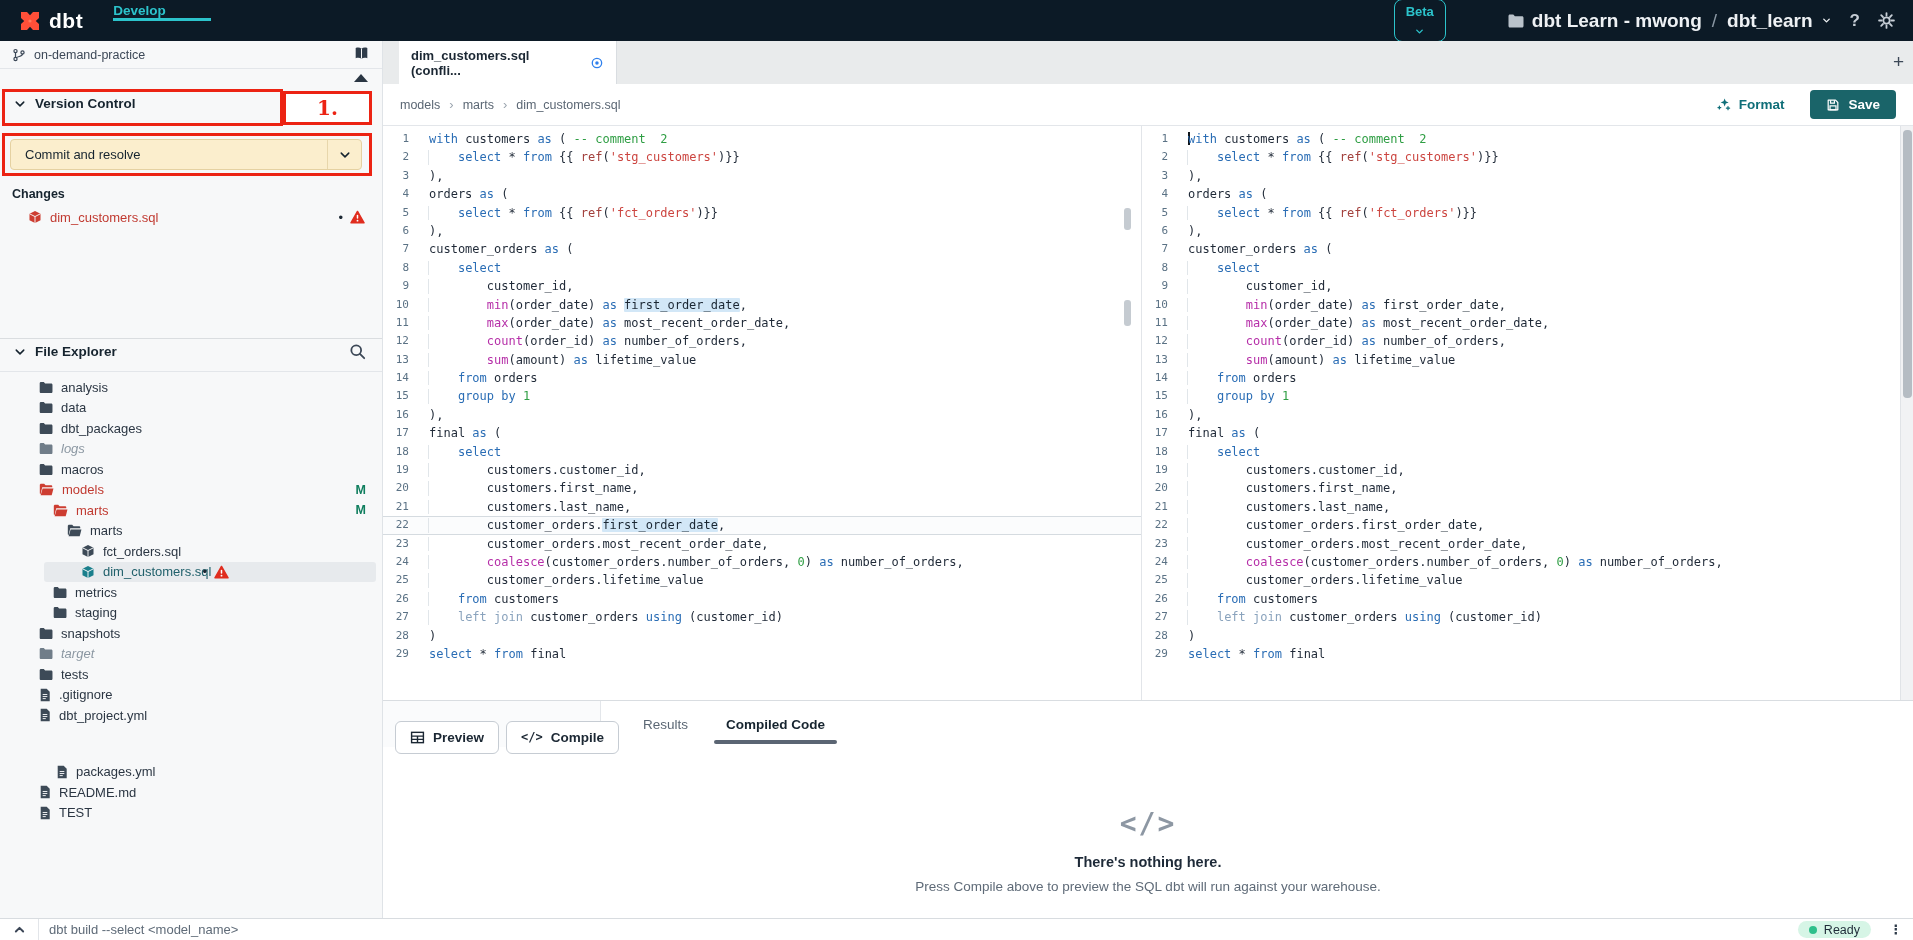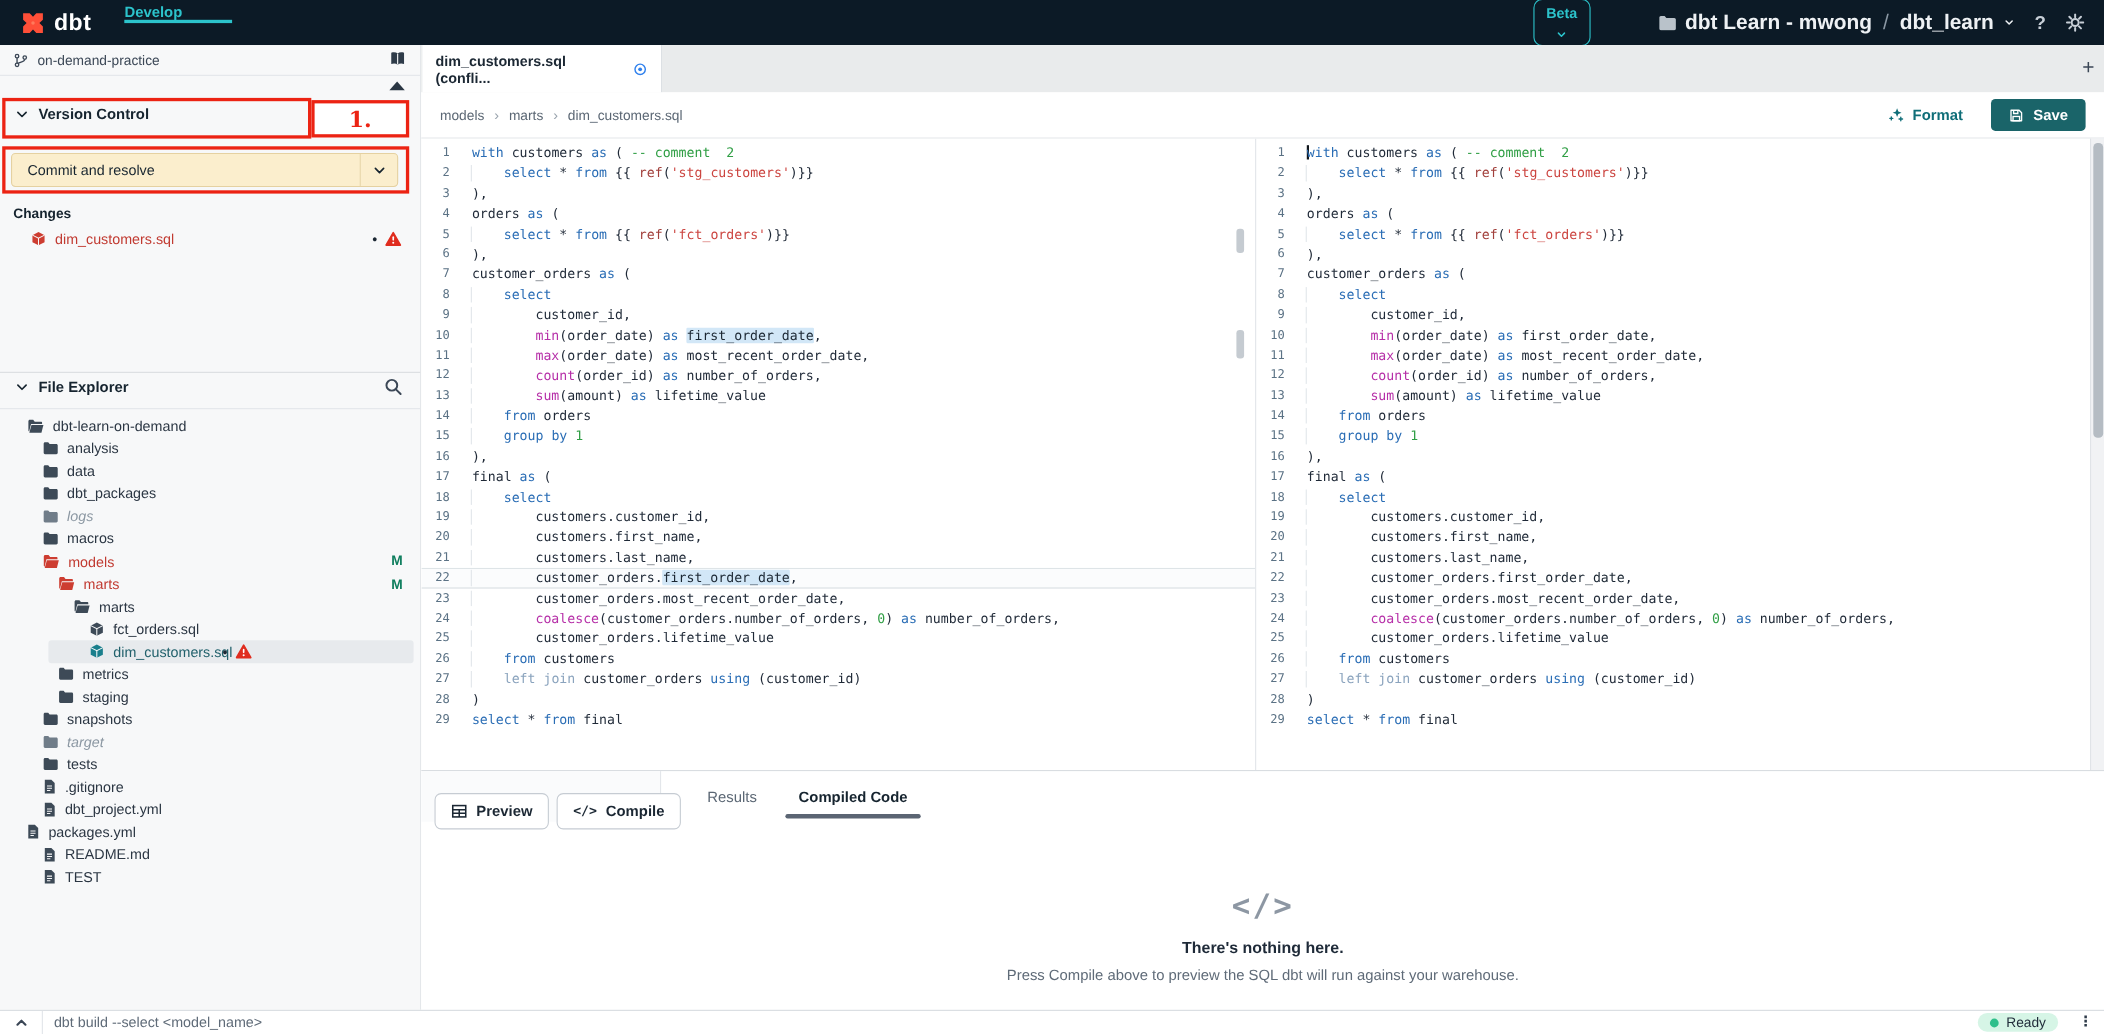--- a/index.html
+++ b/index.html
@@ -75,21 +75,21 @@
   
   .anno { position:absolute; border:3px solid #ec2313; pointer-events:none; z-index:40; }
   .anno-vc    { left:2px;  top:89px;  width:281px; height:37px; }
   .anno-step  { left:283px; top:91px; width:89px;  height:34px; background:#fff; z-index:41;
                 display:flex; align-items:center; justify-content:center;
                 font-family:"DejaVu Serif",serif; font-weight:bold; font-size:20px; color:#ec2313; }
   .anno-commit{ left:2px;  top:133px; width:370px; height:43px; }
 
   
   .tabstrip { position:absolute; left:0; top:0; right:0; height:43px; background:#e9ebec; }
-  .tab { position:absolute; left:1px; top:0; width:218px; height:43px; background:#fff;
+  .tab { position:absolute; left:16px; top:0; width:218px; height:43px; background:#fff;
          border-right:1px solid #d9dde1; display:flex; align-items:center; gap:8px; padding:0 12px;
          font-size:13px; font-weight:bold; color:#1b2733; cursor:pointer; }
   .newtab { position:absolute; right:9px; top:11px; font-size:19px; color:#3c4857; cursor:pointer; line-height:1; }
 
   
   .crumbrow { position:absolute; left:0; top:43px; right:0; height:42px; background:#fff;
               border-bottom:1px solid #e3e6ea; display:flex; align-items:center; padding:0 17px; }
   .crumbs { display:flex; align-items:center; gap:9px; font-size:12.5px; color:#5b6774; }
   .crumbs .csep { color:#9aa4ae; font-size:13px; }
   .crumb-actions { margin-left:auto; display:flex; align-items:center; gap:26px; }
@@ -271,29 +271,20 @@
     </div>
     <span class="fe-search">
       <svg width="17" height="17" viewBox="0 0 16 16">
           <circle cx="6.8" cy="6.8" r="4.6" fill="none" stroke="currentColor" stroke-width="1.7"></circle>
           <path d="M10.3 10.3 14.3 14.3" stroke="currentColor" stroke-width="1.7" stroke-linecap="round"></path>
         </svg>
     </span>
     <div class="fe-divider2"></div>
 
     <div class="tree" id="file-tree">
-        <div class="tree-row" style="padding-left: 25px;">
-          <span class="ticon">
-            <svg width="15" height="13" viewBox="0 0 16 14">
-              <path d="M.8 2.2C.8 1.4 1.4.7 2.2.7h3.3L7 2.5h6.2c.6 0 1 .4 1 1v1.2H3.4L1.6 12C1.1 12 .8 11.4.8 10.8z" fill="currentColor"></path>
-              <path d="M3.8 5.8h11.7L13.6 13.3H1.7z" fill="currentColor"></path>
-            </svg>
-          </span>
-          <span>dbt-learn-on-demand</span>
-        </div>
         <div class="tree-row" style="padding-left: 39px;">
           <span class="ticon">
             <svg width="14" height="13" viewBox="0 0 16 14">
               <path d="M.8 2.2C.8 1.4 1.4.7 2.2.7h3.3L7 2.5h7c.8 0 1.4.7 1.4 1.5v7.8c0 .8-.6 1.5-1.4 1.5H2.2c-.8 0-1.4-.7-1.4-1.5z" fill="currentColor"></path>
             </svg>
           </span>
           <span>analysis</span>
         </div>
         <div class="tree-row" style="padding-left: 39px;">
           <span class="ticon">
@@ -433,21 +424,21 @@
         </div>
         <div class="tree-row" style="padding-left: 39px;">
           <span class="ticon">
             <svg width="12" height="14" viewBox="0 0 14 16">
               <path d="M2 .8h7l3.5 3.5v11H2z" fill="currentColor"></path>
               <path d="M4.3 7.4h5.4M4.3 9.8h5.4M4.3 12.2h3.6" stroke="#f7f8f9" stroke-width="1.1"></path>
             </svg>
           </span>
           <span>dbt_project.yml</span>
         </div>
-        <div class="tree-row" style="padding-left: 24px;">
+        <div class="tree-row" style="padding-left: 56px; margin-top: 36px;">
           <span class="ticon">
             <svg width="12" height="14" viewBox="0 0 14 16">
               <path d="M2 .8h7l3.5 3.5v11H2z" fill="currentColor"></path>
               <path d="M4.3 7.4h5.4M4.3 9.8h5.4M4.3 12.2h3.6" stroke="#f7f8f9" stroke-width="1.1"></path>
             </svg>
           </span>
           <span>packages.yml</span>
         </div>
         <div class="tree-row" style="padding-left: 39px;">
           <span class="ticon">

